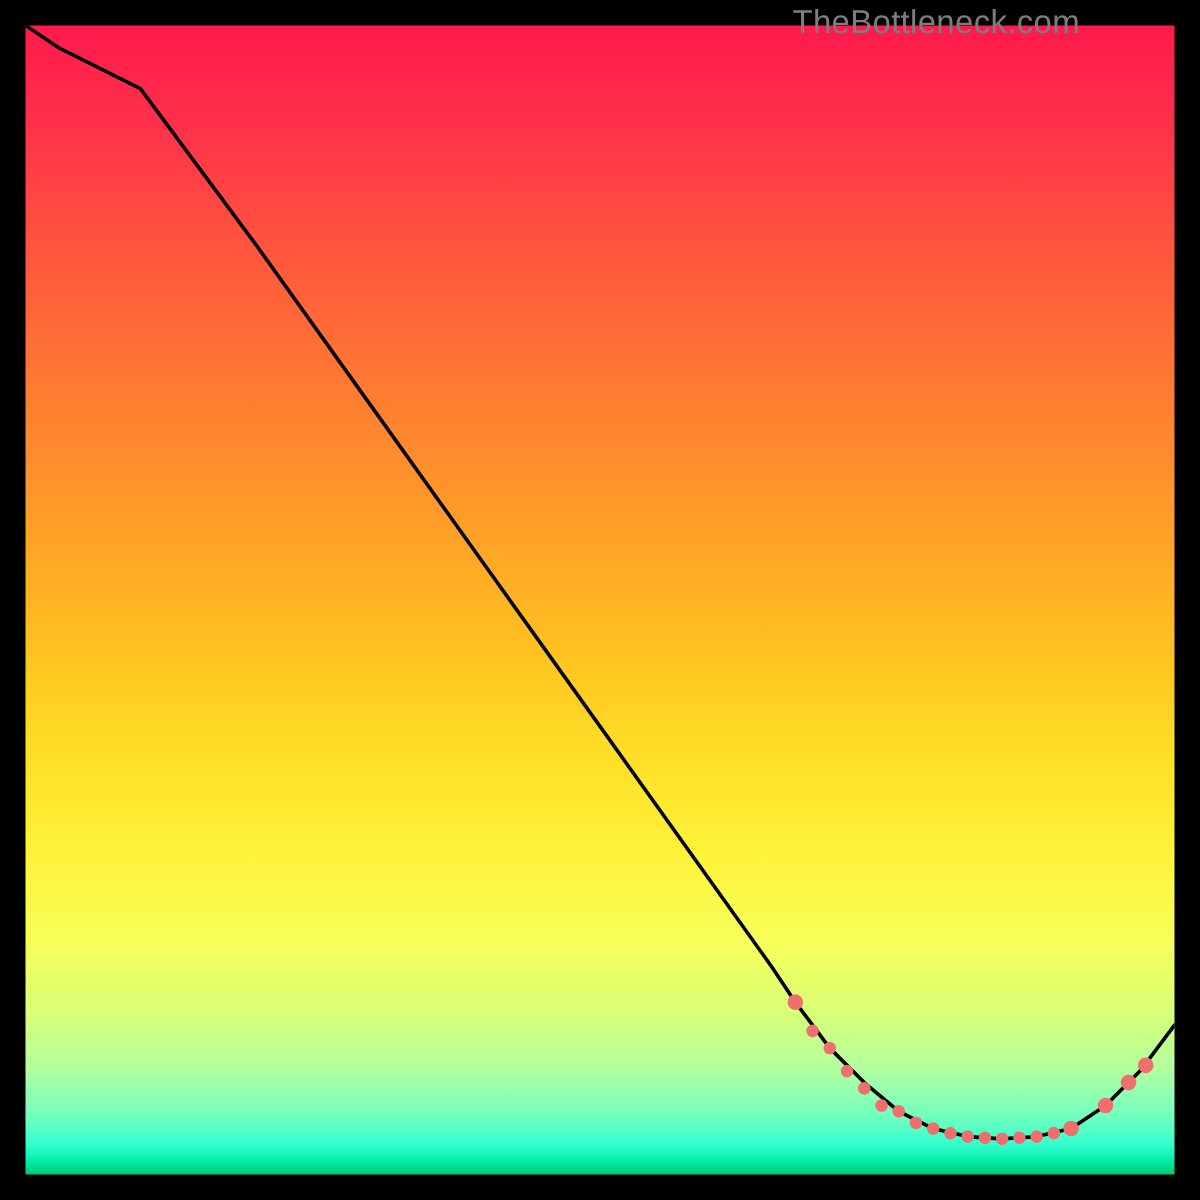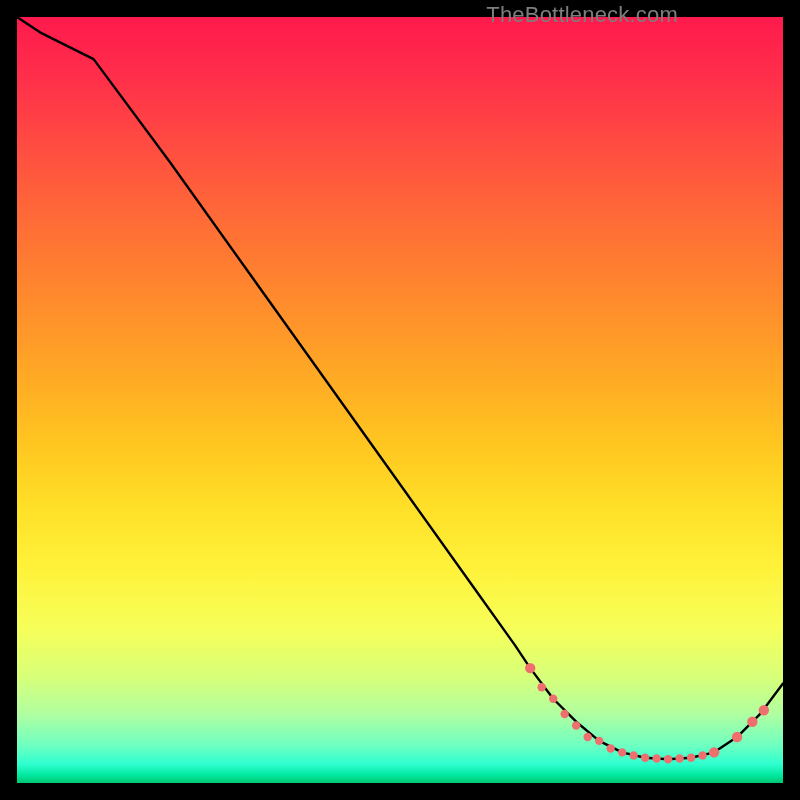--- a/index.html
+++ b/index.html
@@ -8,20 +8,21 @@
     width: 800px;
     height: 800px;
     background: #000;
     overflow: hidden;
     font-family: Arial, Helvetica, sans-serif;
   }
   .stage {
     position: relative;
     width: 696px;
     height: 800px;
+    padding-left: 42px;
   }
   .plot {
     position: absolute;
     left: 17px;
     top: 17px;
     width: 766px;
     height: 766px;
   }
   .gradient {
     position: absolute;

